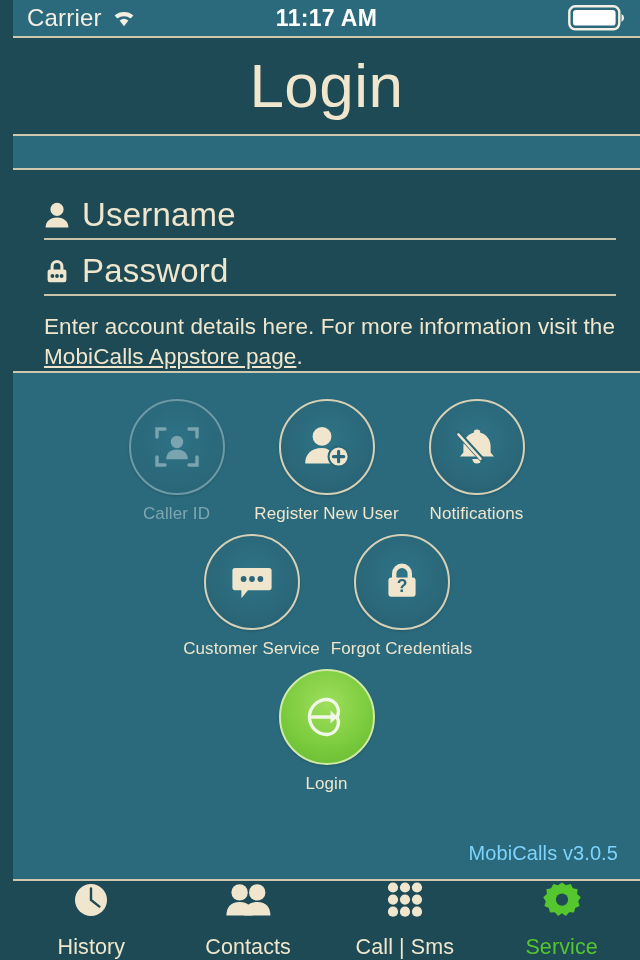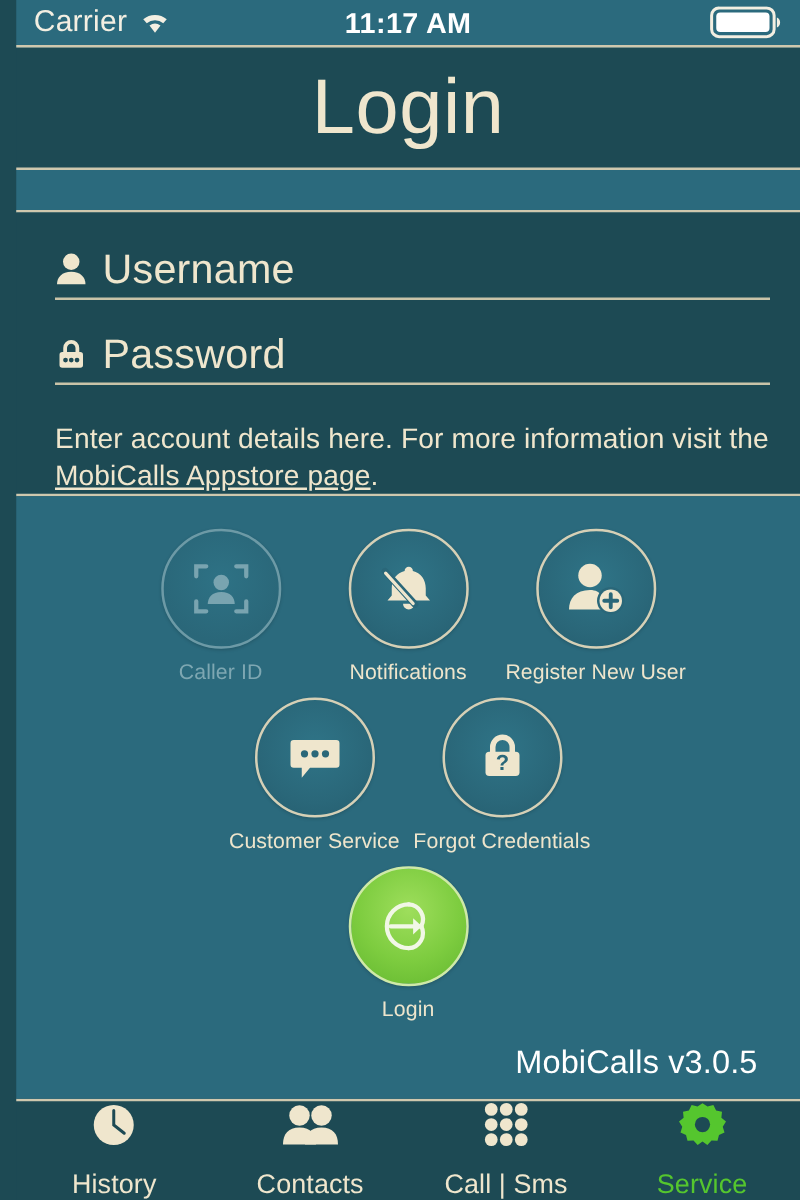--- a/index.html
+++ b/index.html
@@ -48,21 +48,21 @@
     border-bottom:2px solid #cfc8ae;
   }
 
   
   .form {
     flex:0 0 198px;
     background:#1d4a54;
     border-bottom:2px solid #cfc8ae;
     padding:22px 24px 0 24px;
   }
-  .field { position:relative; margin-bottom:20px; }
+  .field { position:relative; margin-bottom:8px; }
   .field-row { display:flex; align-items:center; gap:12px; padding-left:7px; height:46px; }
   .field-icon { width:26px; height:30px; display:flex; align-items:center; justify-content:center; flex:0 0 26px; }
   .field-label { font-size:33px; color:#efe6cd; font-weight:400; letter-spacing:.2px; }
   .field-rule { height:2px; background:#c9c3a8; margin-left:7px; }
   .hint {
     font-size:22.5px; line-height:1.32; color:#efe6cd;
     padding-left:7px; padding-top:8px; letter-spacing:.1px;
   }
   .hint a { color:#efe6cd; }
 
@@ -92,22 +92,22 @@
     border-color:#cfe9a8;
   }
   .cap {
     margin-top:9px; font-size:17px; color:#eee5cc; text-align:center;
     letter-spacing:.1px; white-space:nowrap;
   }
   .cap.dim { color:#7ea7b2; }
 
   
   .version {
-    position:absolute; right:34px; bottom:14px;
-    font-size:26px; color:#ffffff; letter-spacing:.1px;
+    position:absolute; right:22px; bottom:14px;
+    font-size:20px; color:#7dd3fc; letter-spacing:.1px;
   }
 
   
   .tabbar {
     flex:0 0 78px;
     background:#1d4a54;
     border-top:2px solid #cfc8ae;
     display:flex;
   }
   .tab {
@@ -204,43 +204,43 @@
             </svg>
           </span>
         </div>
         <div class="cap dim">Caller ID</div>
       </div>
 
       <div class="grid-cell">
         <div class="circ">
           <span>
             <svg width="52" height="50" viewBox="0 0 52 50">
-              <path d="M26 7.4 A3.3 3.3 0 0 1 29.3 10.7 C35.6 12.2 39.6 17.6 39.6 24.6 L39.6 30.4 L43 34.4 L9 34.4 L12.4 30.4 L12.4 24.6 C12.4 17.6 16.4 12.2 22.7 10.7 A3.3 3.3 0 0 1 26 7.4 Z" fill="#efe6cd"></path>
-              <path d="M21.4 37 L30.6 37 A4.6 4.6 0 0 1 21.4 37 Z" fill="#efe6cd"></path>
-              <line x1="7" y1="11" x2="31" y2="37.5" stroke="#2a6779" stroke-width="5.4" stroke-linecap="round"></line>
-              <line x1="7.5" y1="12.5" x2="29.5" y2="36.8" stroke="#efe6cd" stroke-width="2.6" stroke-linecap="round"></line>
-            </svg>
-          </span>
-        </div>
-        <div class="cap">Notifications</div>
-      </div>
-
-      <div class="grid-cell">
-        <div class="circ">
-          <span>
-            <svg width="52" height="50" viewBox="0 0 52 50">
               <circle cx="21" cy="14.4" r="9.4" fill="#efe6cd"></circle>
               <path d="M21 26 C9.6 26 4.2 32.6 4.2 41.6 L32 41.6 C32 32.6 30.4 26 21 26 Z" fill="#efe6cd"></path>
               <circle cx="37.6" cy="34.6" r="11" fill="#2a6779"></circle>
               <circle cx="37.6" cy="34.6" r="9" fill="#efe6cd"></circle>
               <path d="M37.6 29.4 L37.6 39.8 M32.4 34.6 L42.8 34.6" stroke="#2a6779" stroke-width="3.1" stroke-linecap="round"></path>
             </svg>
           </span>
         </div>
         <div class="cap">Register New User</div>
+      </div>
+
+      <div class="grid-cell">
+        <div class="circ">
+          <span>
+            <svg width="52" height="50" viewBox="0 0 52 50">
+              <path d="M26 7.4 A3.3 3.3 0 0 1 29.3 10.7 C35.6 12.2 39.6 17.6 39.6 24.6 L39.6 30.4 L43 34.4 L9 34.4 L12.4 30.4 L12.4 24.6 C12.4 17.6 16.4 12.2 22.7 10.7 A3.3 3.3 0 0 1 26 7.4 Z" fill="#efe6cd"></path>
+              <path d="M21.4 37 L30.6 37 A4.6 4.6 0 0 1 21.4 37 Z" fill="#efe6cd"></path>
+              <line x1="7" y1="11" x2="31" y2="37.5" stroke="#2a6779" stroke-width="5.4" stroke-linecap="round"></line>
+              <line x1="7.5" y1="12.5" x2="29.5" y2="36.8" stroke="#efe6cd" stroke-width="2.6" stroke-linecap="round"></line>
+            </svg>
+          </span>
+        </div>
+        <div class="cap">Notifications</div>
       </div>
     </div>
 
     <div class="grid-row">
 
       <div class="grid-cell">
         <div class="circ">
           <span>
             <svg width="52" height="48" viewBox="0 0 52 48">
               <path d="M9 10 L43 10 A2.6 2.6 0 0 1 45.6 12.6 L45.6 29.6 A2.6 2.6 0 0 1 43 32.2 L22 32.2 L15.4 40.2 L15.4 32.2 L9 32.2 A2.6 2.6 0 0 1 6.4 29.6 L6.4 12.6 A2.6 2.6 0 0 1 9 10 Z" fill="#efe6cd"></path>

